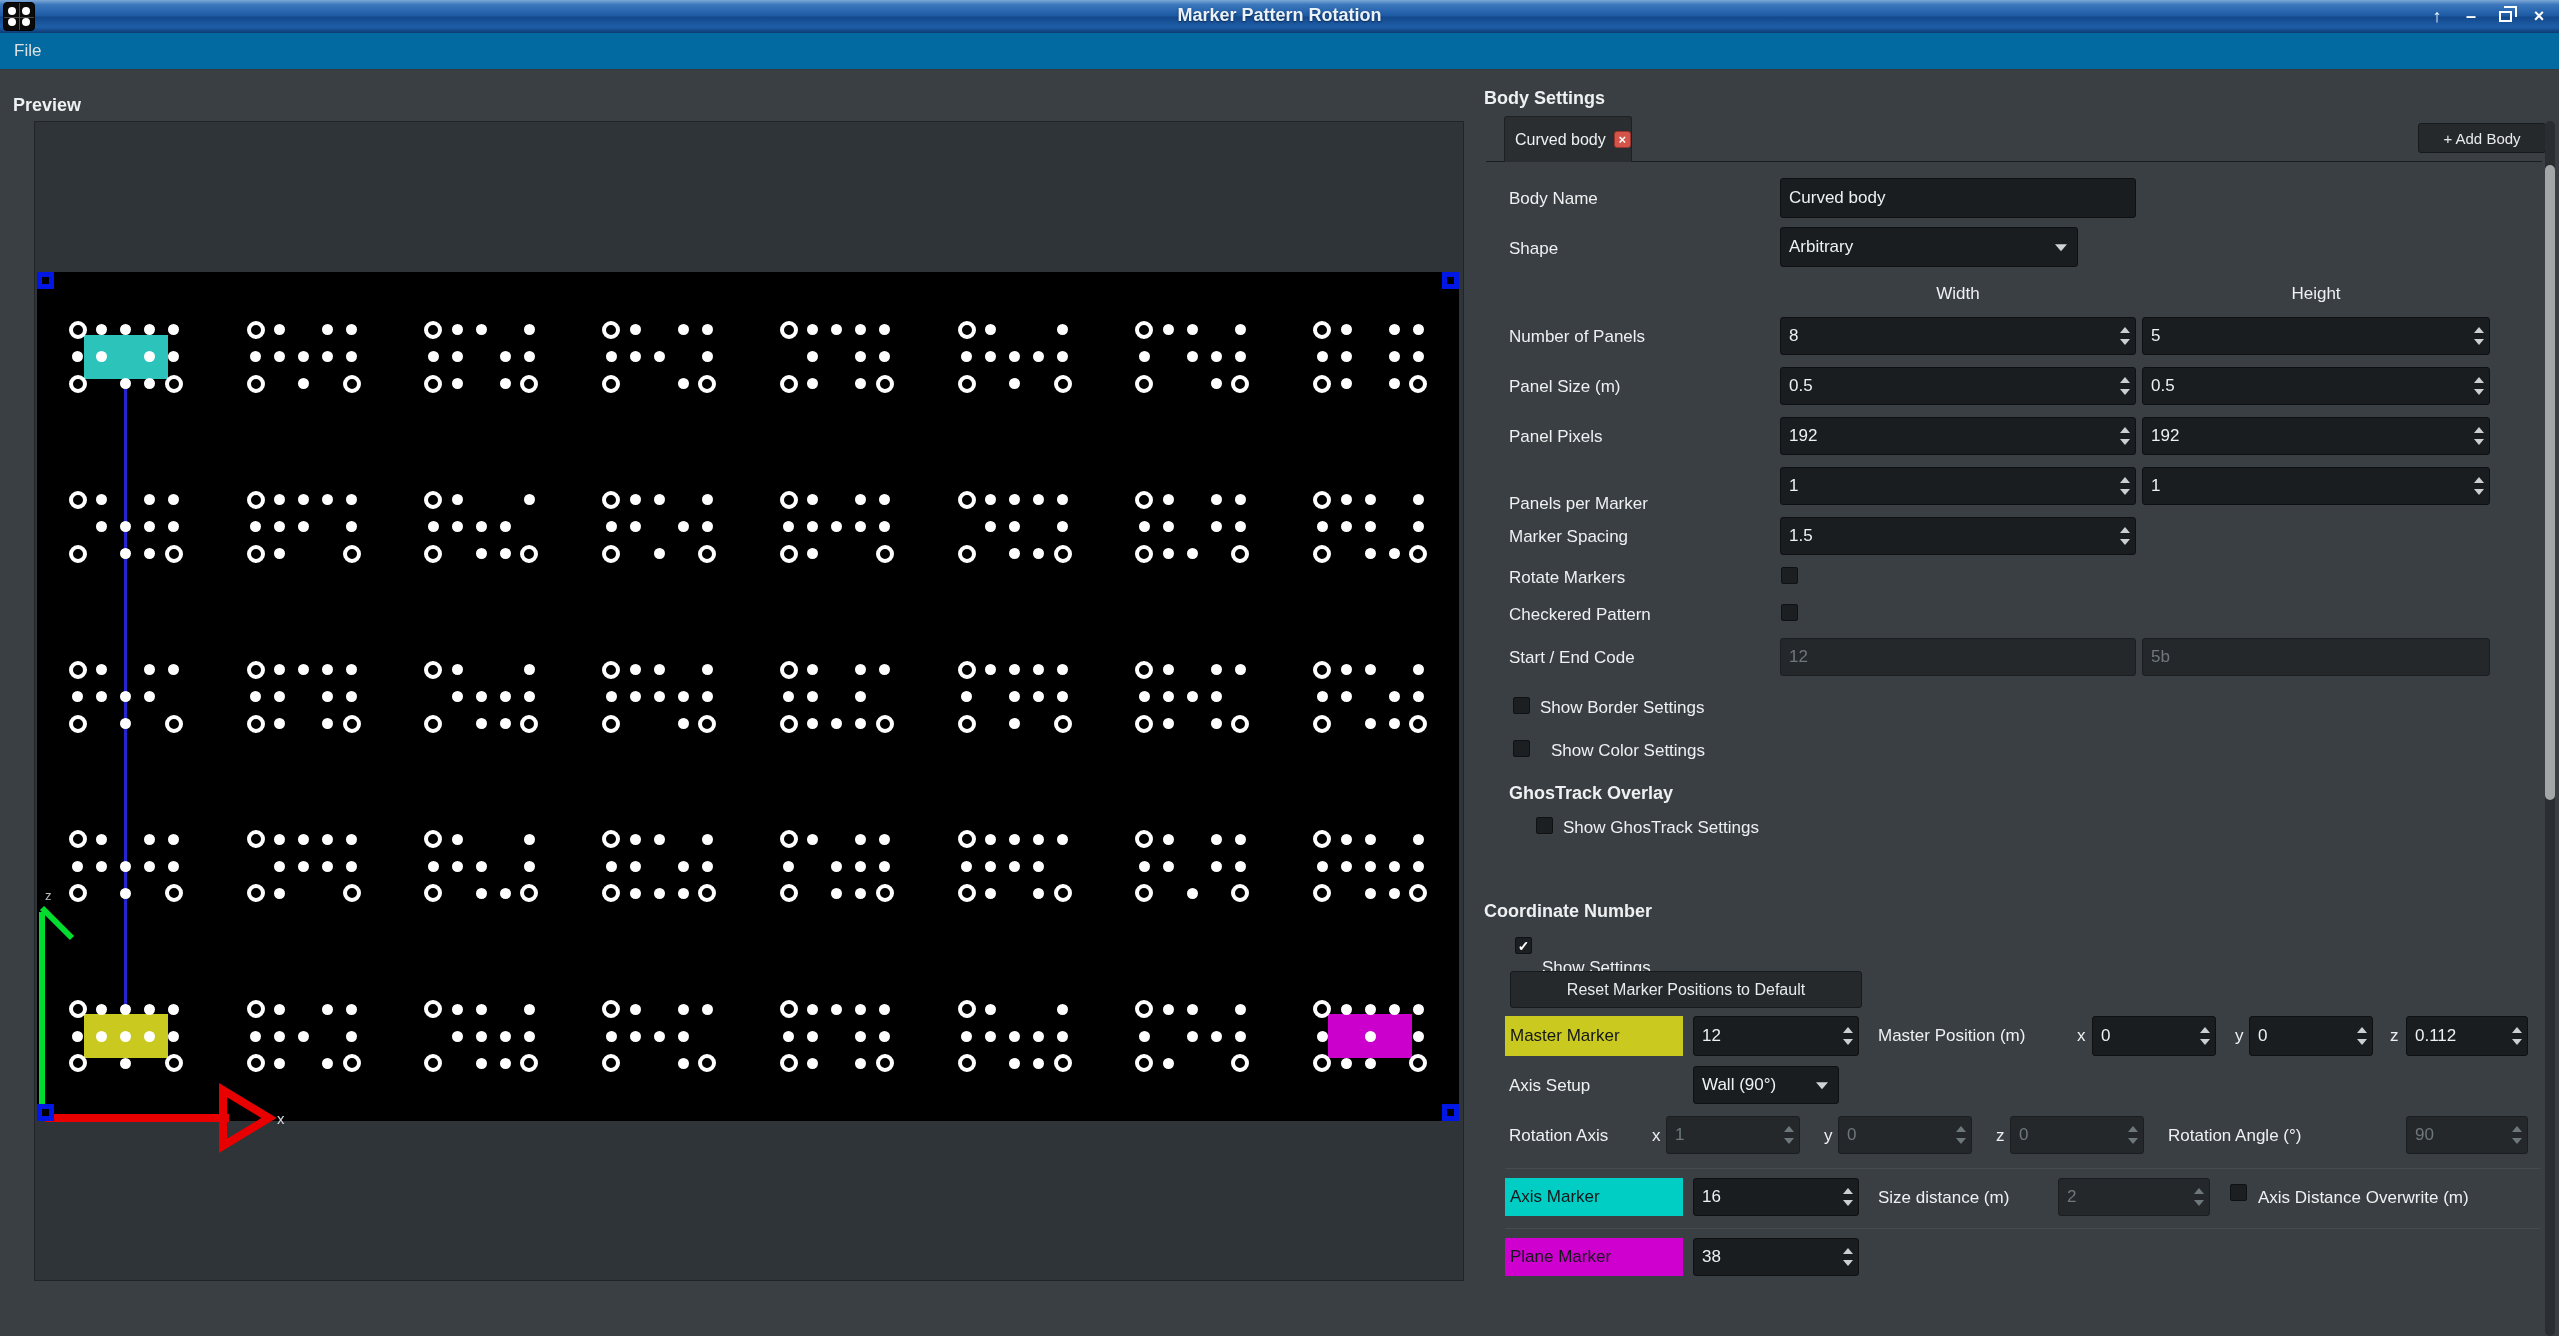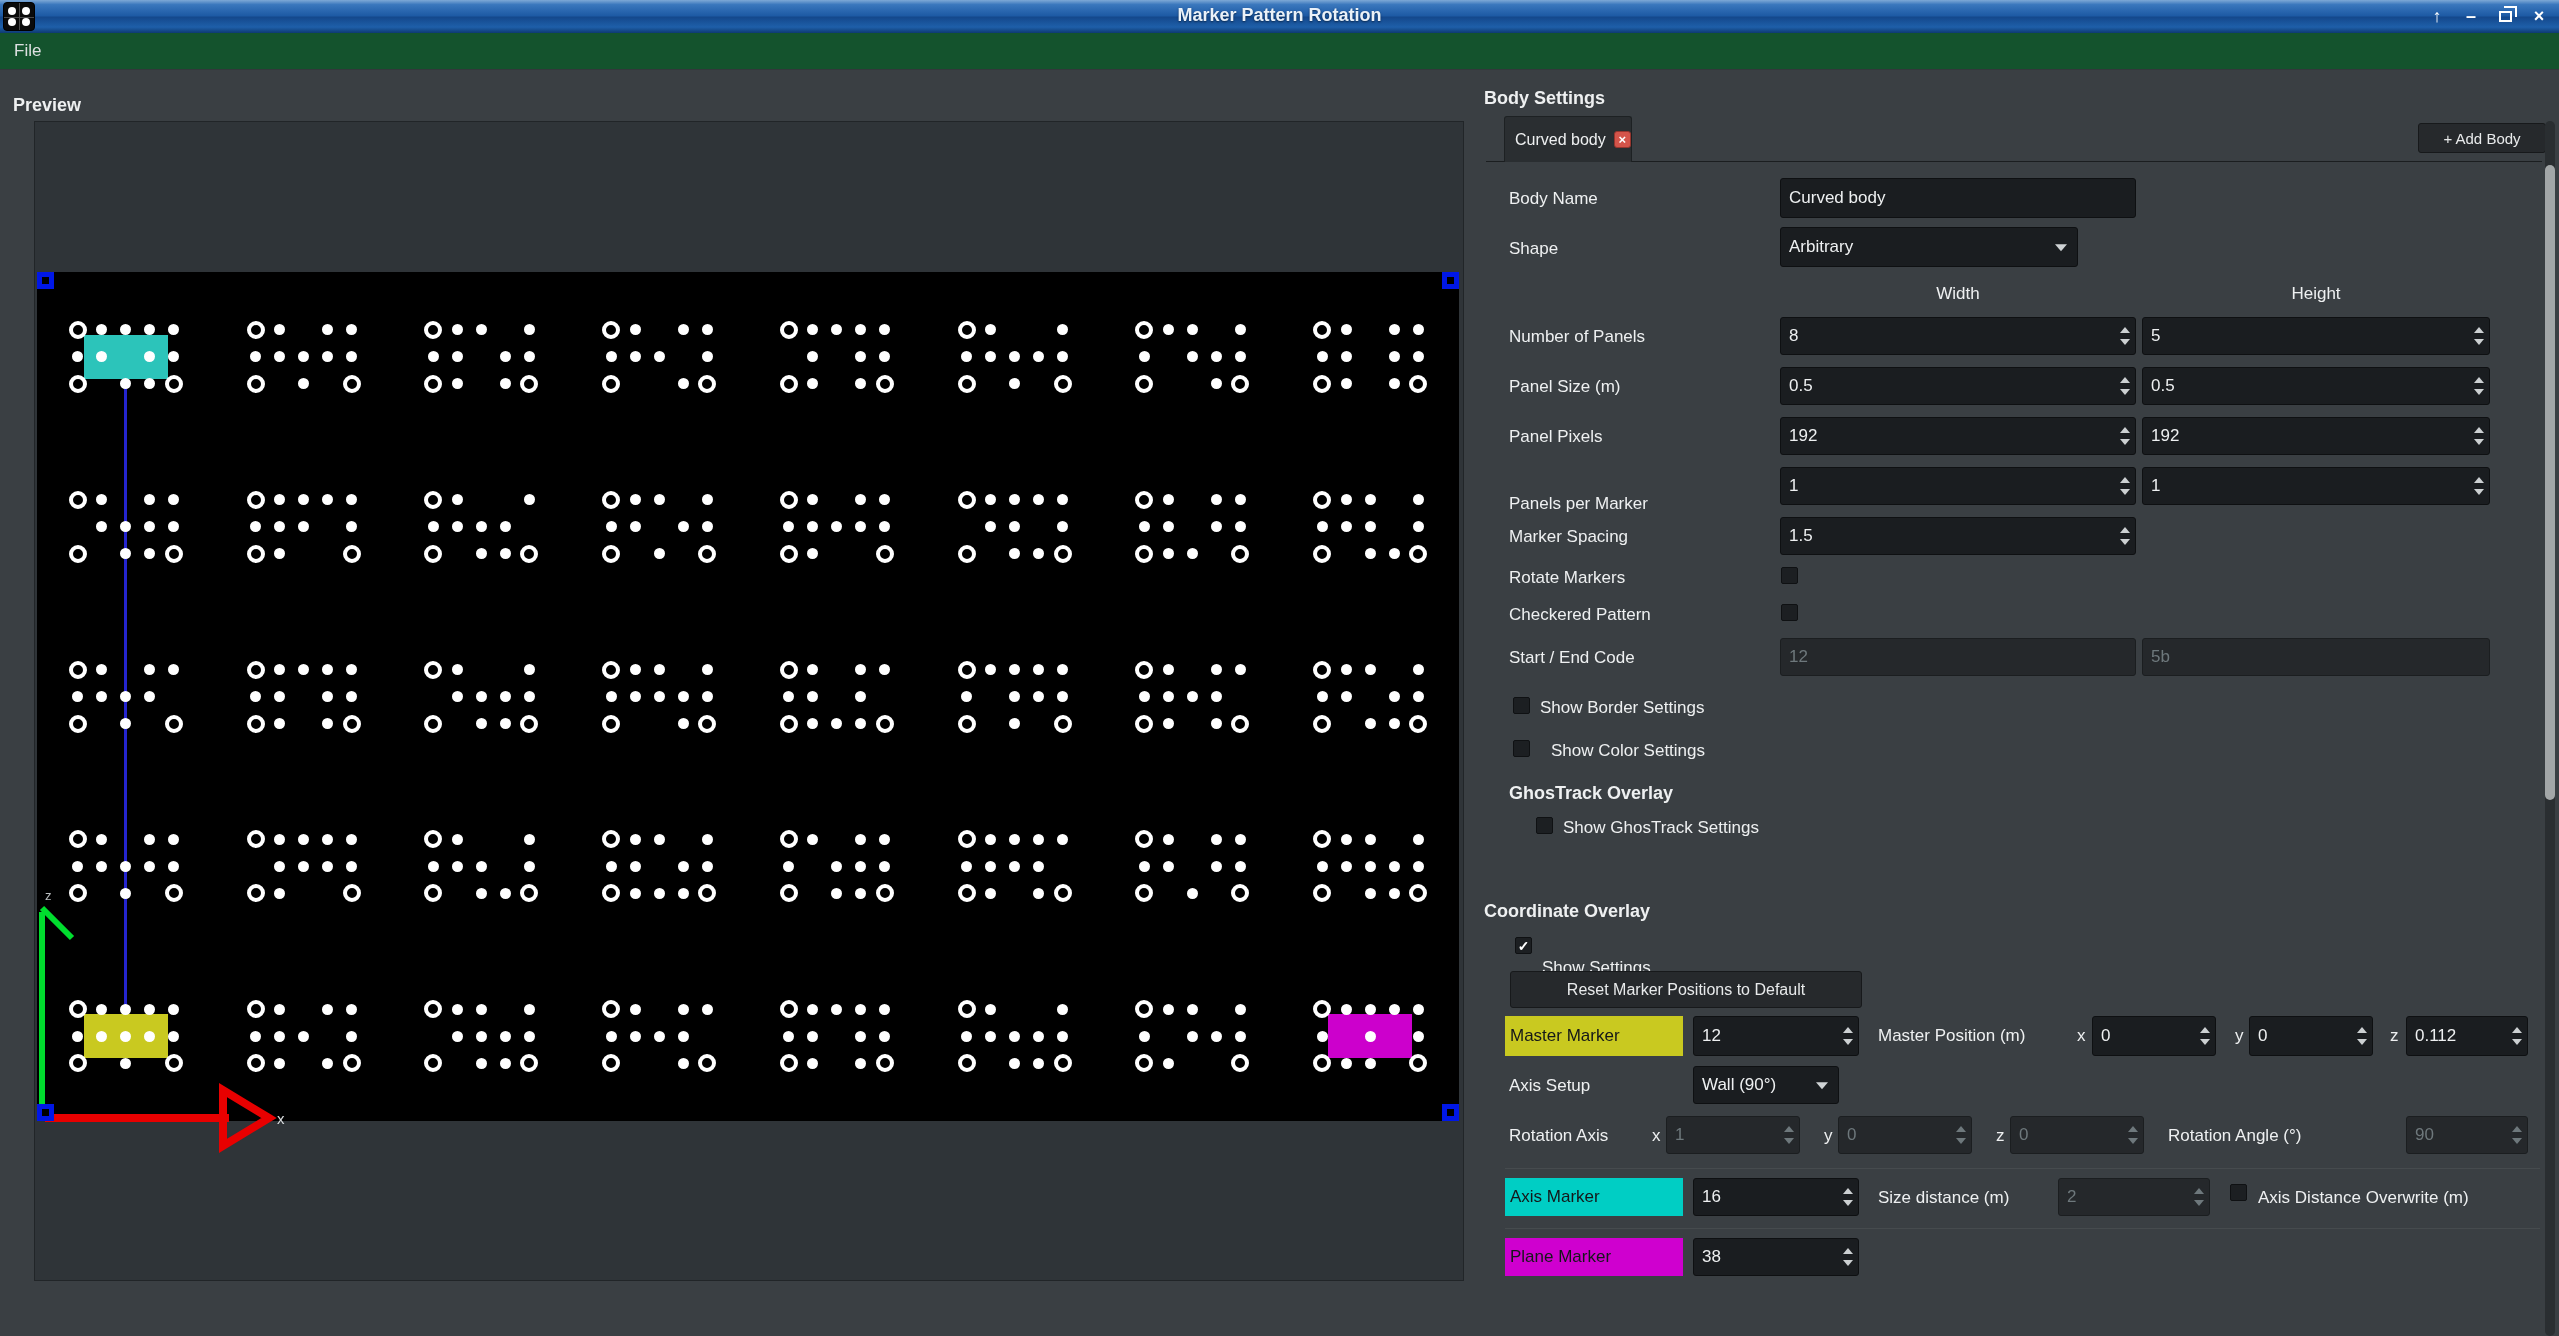--- a/index.html
+++ b/index.html
@@ -26,21 +26,21 @@
   }
   .winctl { position:absolute; top:4px; height:24px; display:flex; gap:10px; right:8px; align-items:center; }
   .winbtn { width:24px; height:24px; color:#fff; font-size:18px; font-weight:bold;
             display:flex; align-items:center; justify-content:center; cursor:default; }
   .maxbox { position:relative; width:13px; height:11px; border:2px solid #fff; background:transparent; }
   .maxbox::before { content:""; position:absolute; left:3px; top:-7px; width:11px; height:9px;
                     border:2px solid #fff; border-bottom:none; border-left:none; }
   
   .menubar {
     position:absolute; left:0; top:33px; width:2559px; height:37px;
-    background:#14532d; border-bottom:1px solid #33383b;
+    background:#0369a1; border-bottom:1px solid #33383b;
   }
   .menu-item { position:absolute; left:14px; top:8px; font-size:17px; color:#dde0e1; }
   
   .preview-label { position:absolute; left:13px; top:95px; font-size:18px; font-weight:bold; }
   .preview-panel {
     position:absolute; left:34px; top:121px; width:1430px; height:1160px;
     background:#2f3438; border:1px solid #212528;
   }
   .canvas {
     position:absolute; left:2px; top:150px; width:1422px; height:849px;
@@ -808,21 +808,21 @@
   <span class="cb" style="left:35px;top:609px;"></span>
   <div class="lbl" style="left:62px;top:610px;">Show Border Settings</div>
 
   <span class="cb" style="left:35px;top:652px;"></span>
   <div class="lbl" style="left:62px;top:653px;margin-left:11px;">Show Color Settings</div>
 
   <div class="h2" style="left:31px;top:695px;">GhosTrack Overlay</div>
   <span class="cb" style="left:58px;top:729px;"></span>
   <div class="lbl" style="left:85px;top:730px;">Show GhosTrack Settings</div>
 
-  <div class="h2" style="left:6px;top:813px;">Coordinate Overlay</div>
+  <div class="h2" style="left:6px;top:813px;">Coordinate Number</div>
   <span class="cb checked" style="left:37px;top:849px;"></span>
   <div class="lbl" style="left:64px;top:870px;">Show Settings</div>
 
   <div class="btn" style="left:32px;top:883px;width:352px;height:37px;">Reset Marker Positions to Default</div>
 
   <div class="chip" style="left: 27px; top: 928px; width: 178px; height: 40px; background: rgb(201, 201, 32);">Master Marker</div>
   <div class="field" style="left:215px;top:928px;width:166px;height:40px;">
     <span>12</span>
     <span class="sp">
         <span class="tu"></span>

